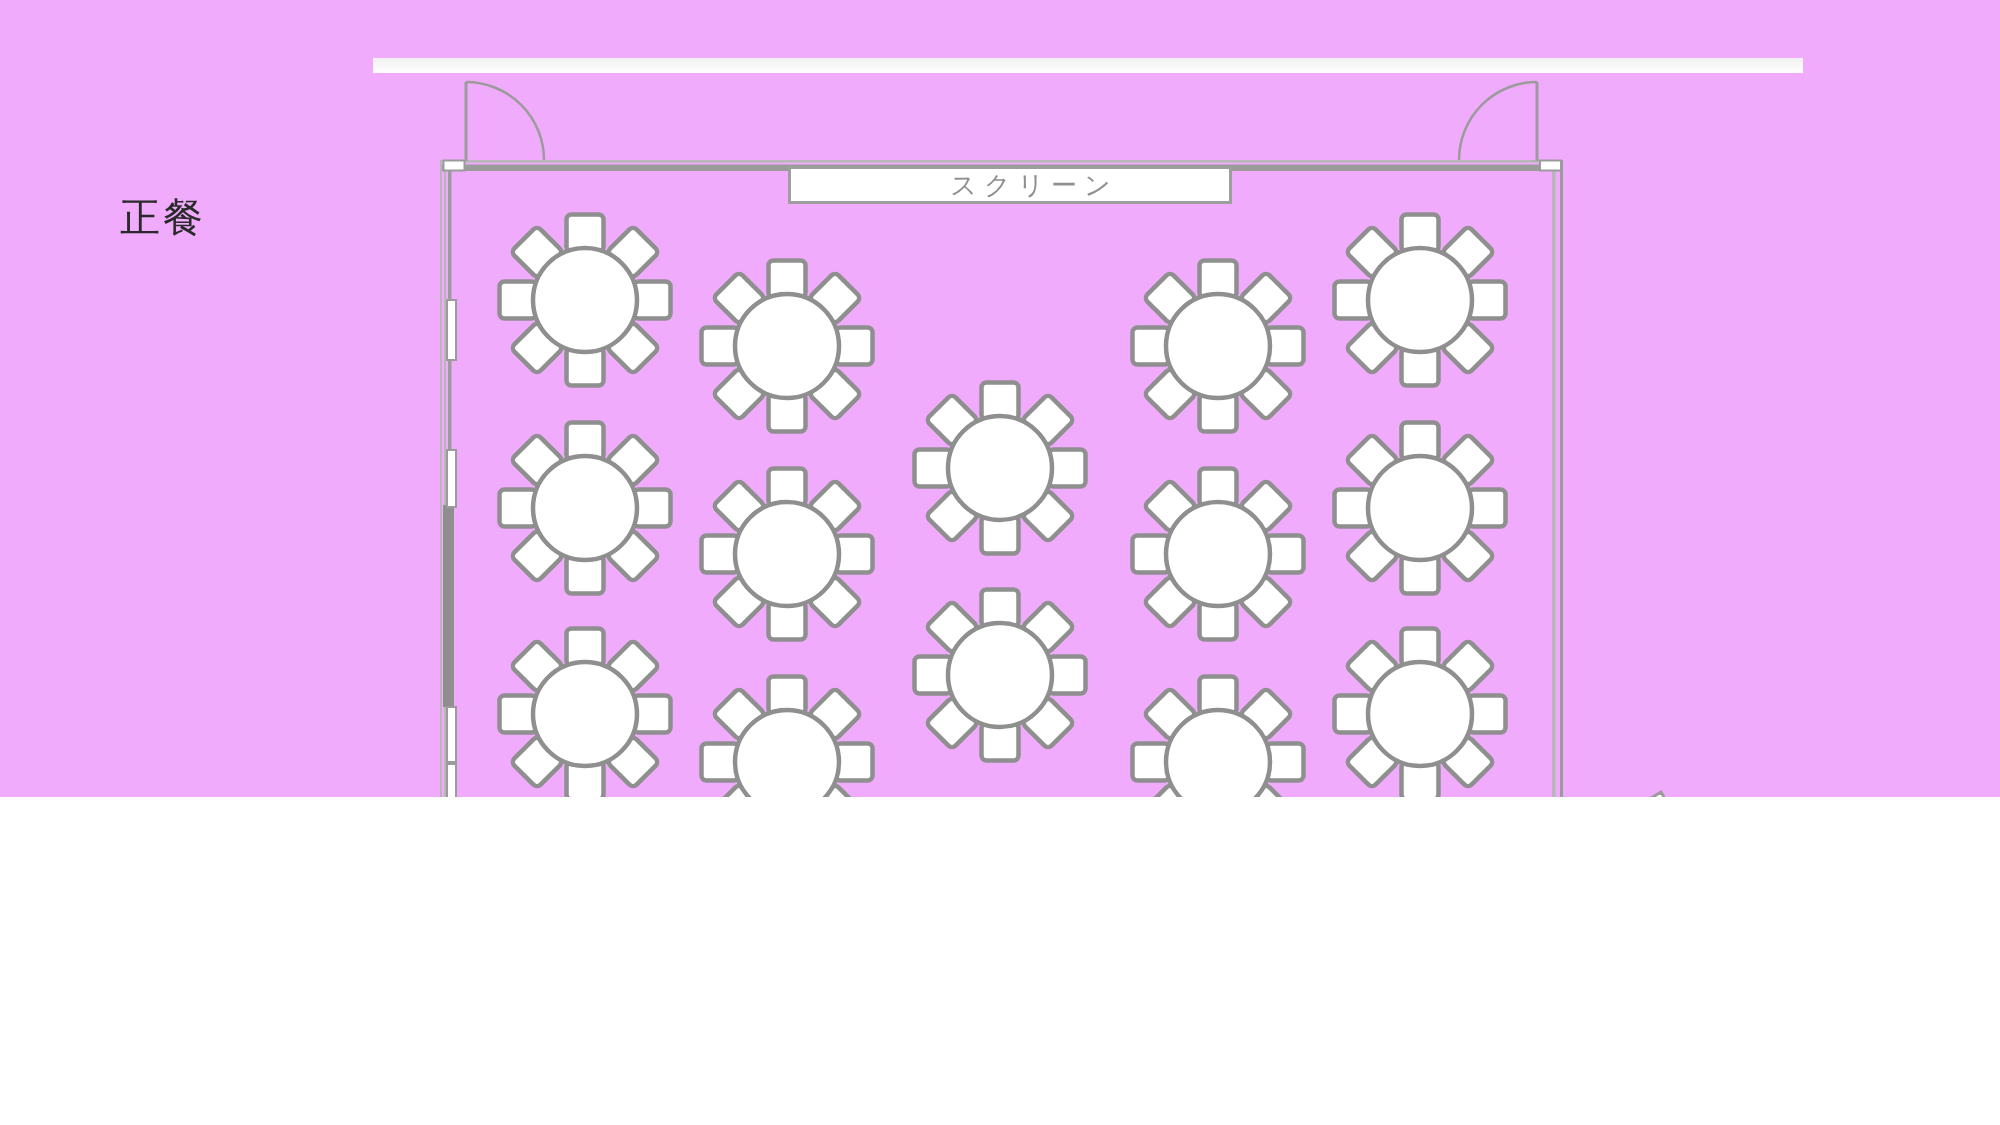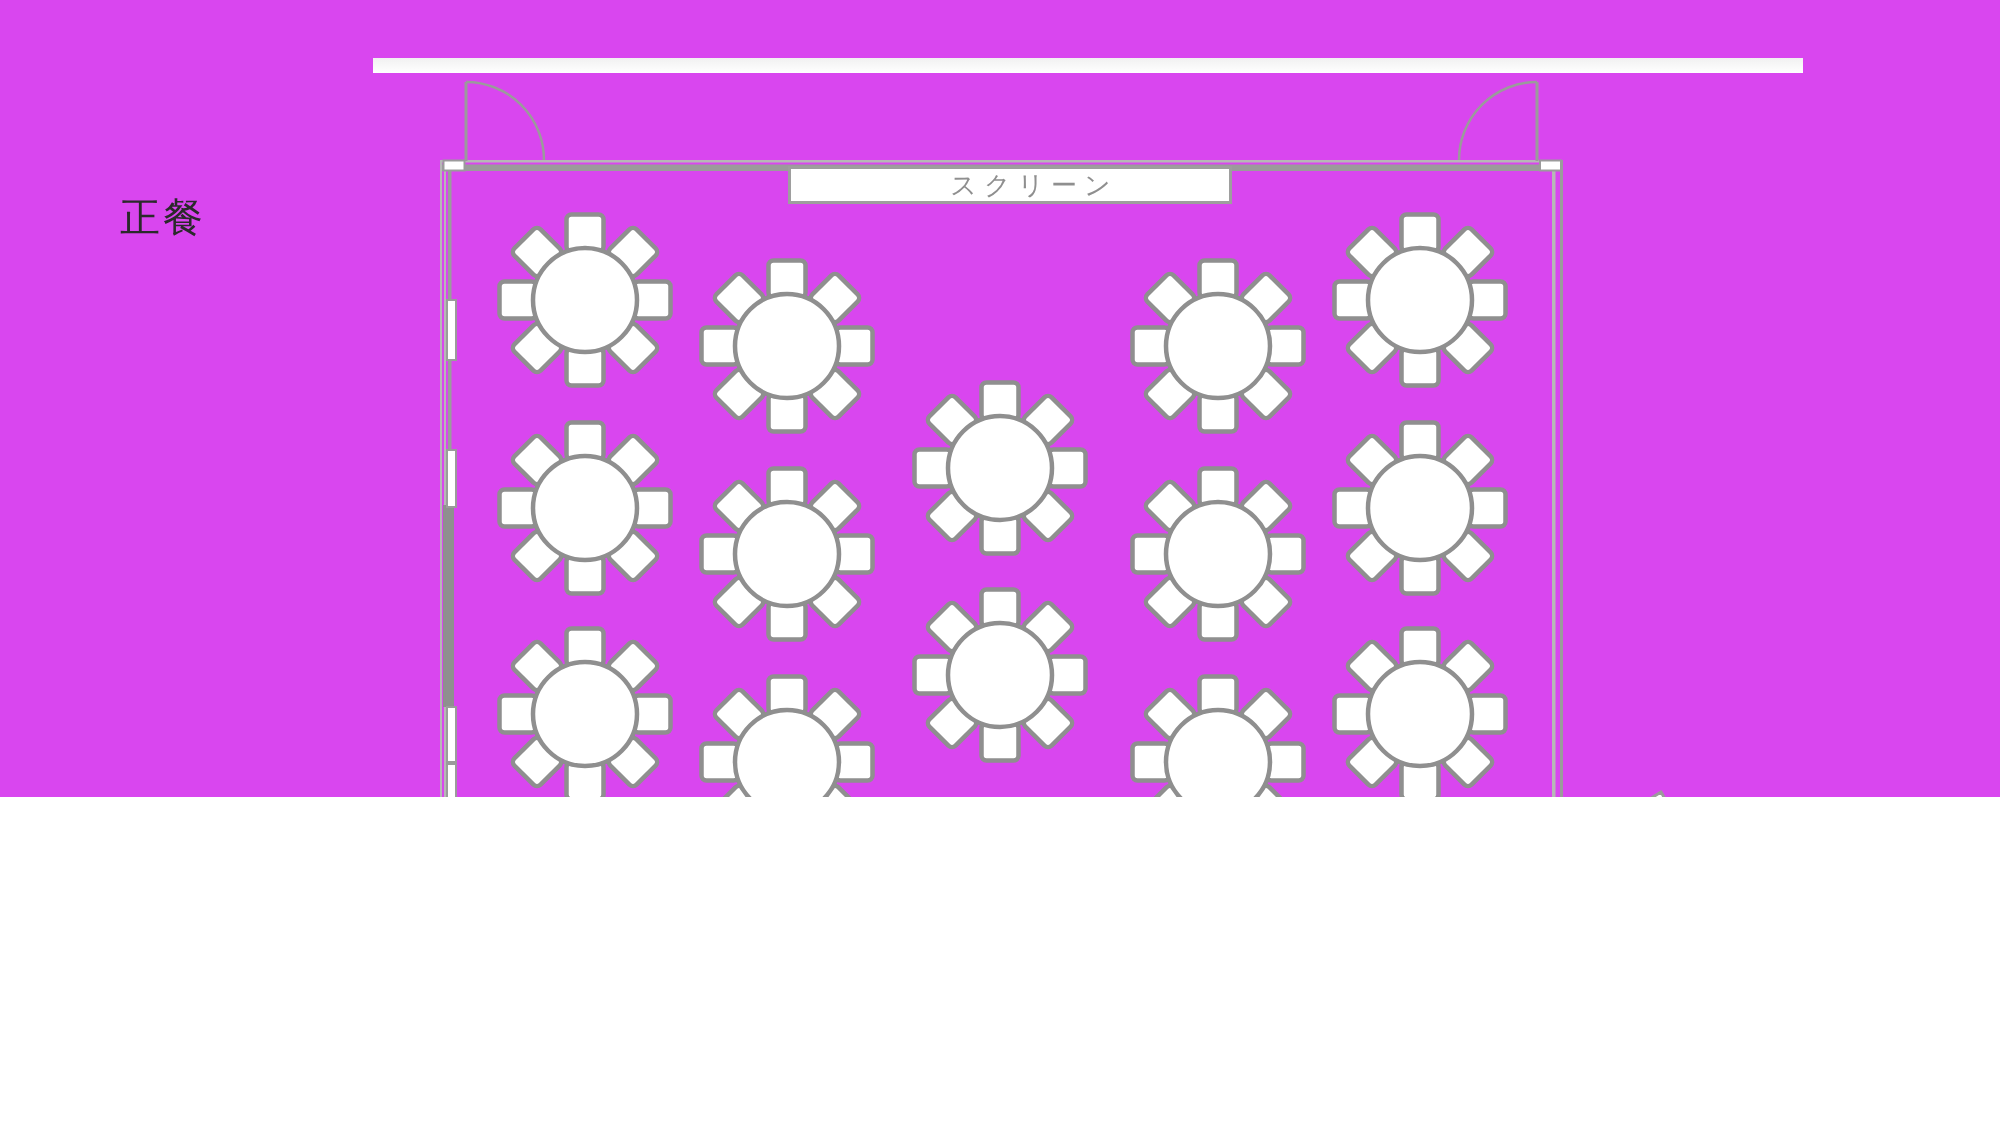--- a/index.html
+++ b/index.html
@@ -1,20 +1,20 @@
 <!DOCTYPE html>
 <html><head>
 <meta charset="utf-8">
 <style>
   html,body{margin:0;padding:0;background:#ffffff;}
   #screen{
     position:relative;
     width:2000px;height:797px;
     overflow:hidden;
-    background:#d946ef;
+    background:#f0abfc;
     font-family:"Liberation Sans","DejaVu Sans",sans-serif;
   }
   .abs{position:absolute;}
   #top-band{
     z-index:1;
   }
   #plan-svg{
     position:absolute;left:0;top:0;width:2000px;height:1125px;z-index:2;
   }
   #room-title{

